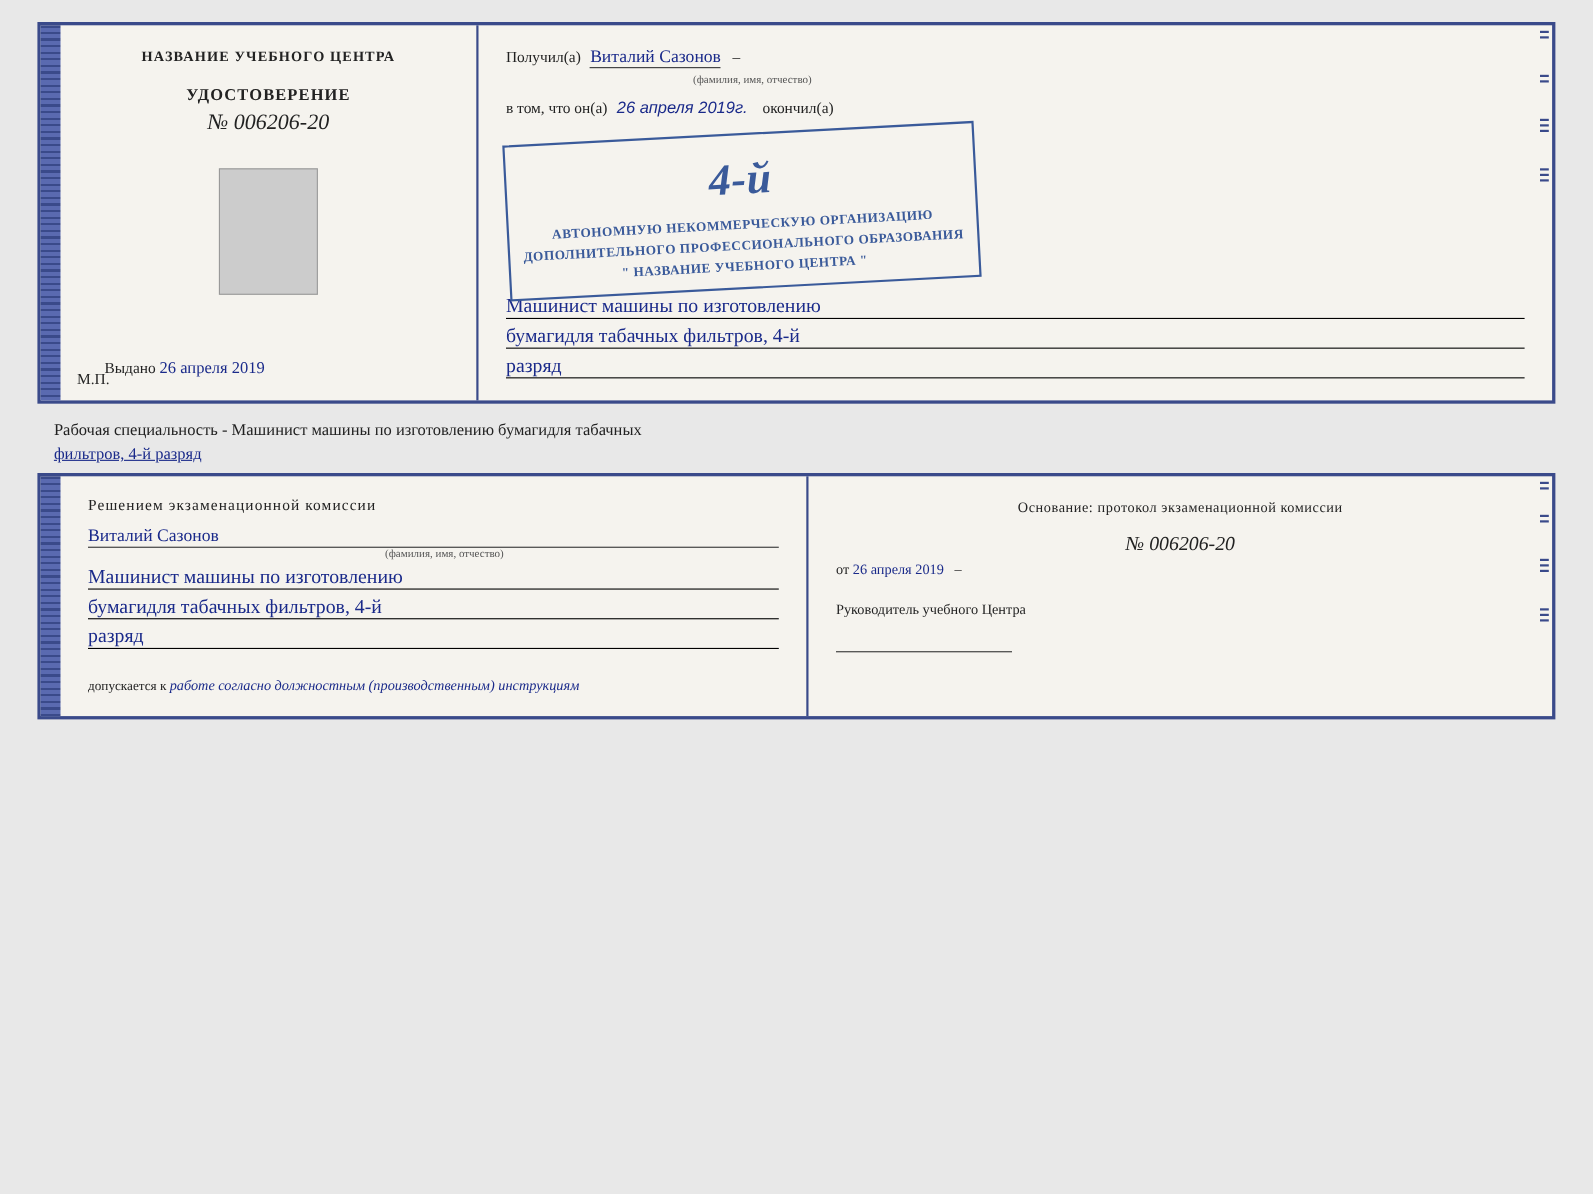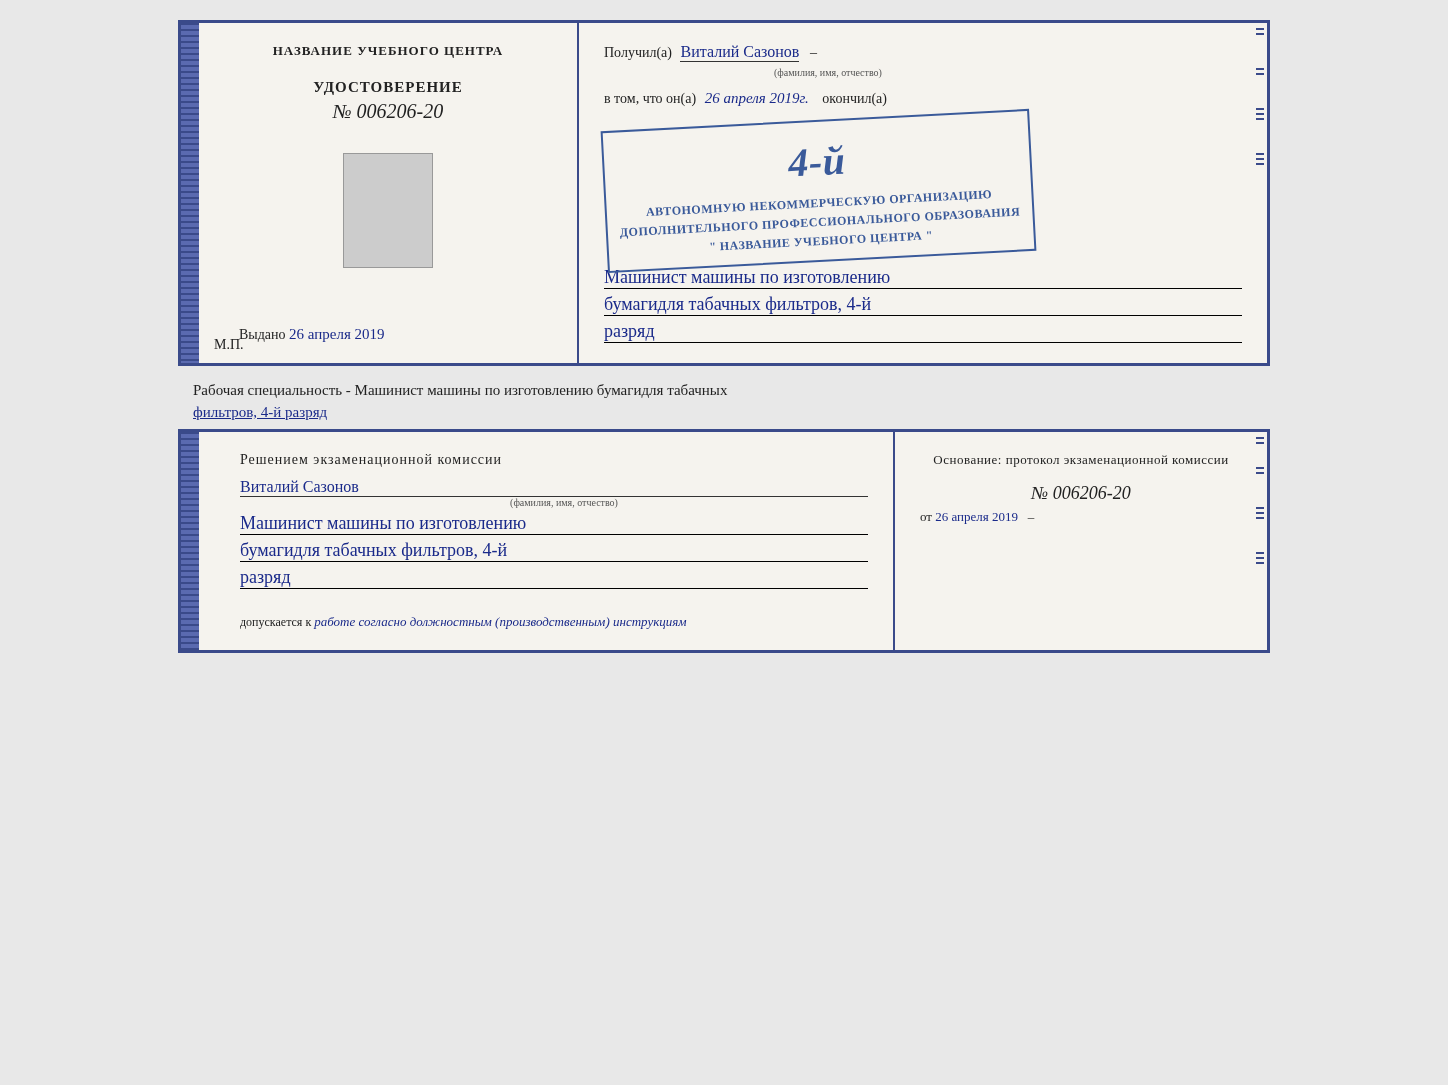--- a/index.html
+++ b/index.html
@@ -9,21 +9,21 @@
       width: 1448px;
       min-height: 1085px;
       display: flex;
       flex-direction: column;
       align-items: center;
       padding: 20px;
       gap: 10px;
     }
 
     .document-container {
-      width: 1092px;
+      width: 1380px;
       border-radius: 20px;
     }
 
     
     .certificate-top {
       display: flex;
       border: 3px solid #3a4a8a;
       background: #f5f3ee;
       position: relative;
       margin-bottom: 8px;
@@ -130,21 +130,21 @@
     }
 
     .vtom-line {
       font-size: 14px;
       color: #222;
       margin-top: 12px;
       margin-bottom: 5px;
     }
 
     .date-handwritten {
-      font-family: Liberation Serif, serif;
+      font-family: Liberation Sans, sans-serif;
       color: #1a2a8a;
       font-size: 15px;
       font-style: italic;
     }
 
     .stamp-block {
       border: 2px solid #3a5a9a;
       padding: 8px 12px;
       display: inline-block;
       text-align: center;
@@ -217,21 +217,20 @@
       border: 3px solid #3a4a8a;
       background: #f5f3ee;
       position: relative;
     }
 
     .cert-bottom-left {
       width: 680px;
       border-right: 2px solid #3a4a8a;
       padding: 20px 25px;
       position: relative;
-      margin-left: 16px;
     }
 
     .cert-bottom-right {
       flex: 1;
       padding: 20px 25px;
       position: relative;
     }
 
     .komissia-title {
       font-size: 14px;
@@ -431,20 +430,24 @@
 
       <div class="protocol-number">№  006206-20</div>
 
       <div class="protocol-date">
         <span>от</span>
         <span style="font-family:'Segoe Script','Comic Sans MS',cursive;color:#1a2a8a;">26 апреля 2019</span>
         &nbsp;&nbsp;–
       </div>
 
 
+      <div class="podpis-block" style="margin-top:20px;">
+        <div class="podpis-title">Руководитель учебного Центра</div>
+        <div class="podpis-line"></div>
+      </div>
 
       <div class="right-deco-bottom">
         <div class="deco-dash"></div>
         <div class="deco-dash"></div>
         <div class="deco-dash" style="margin-top:20px;"></div>
         <div class="deco-dash"></div>
         <div class="deco-dash" style="margin-top:30px;"></div>
         <div class="deco-dash"></div>
         <div class="deco-dash"></div>
         <div class="deco-dash" style="margin-top:30px;"></div>

